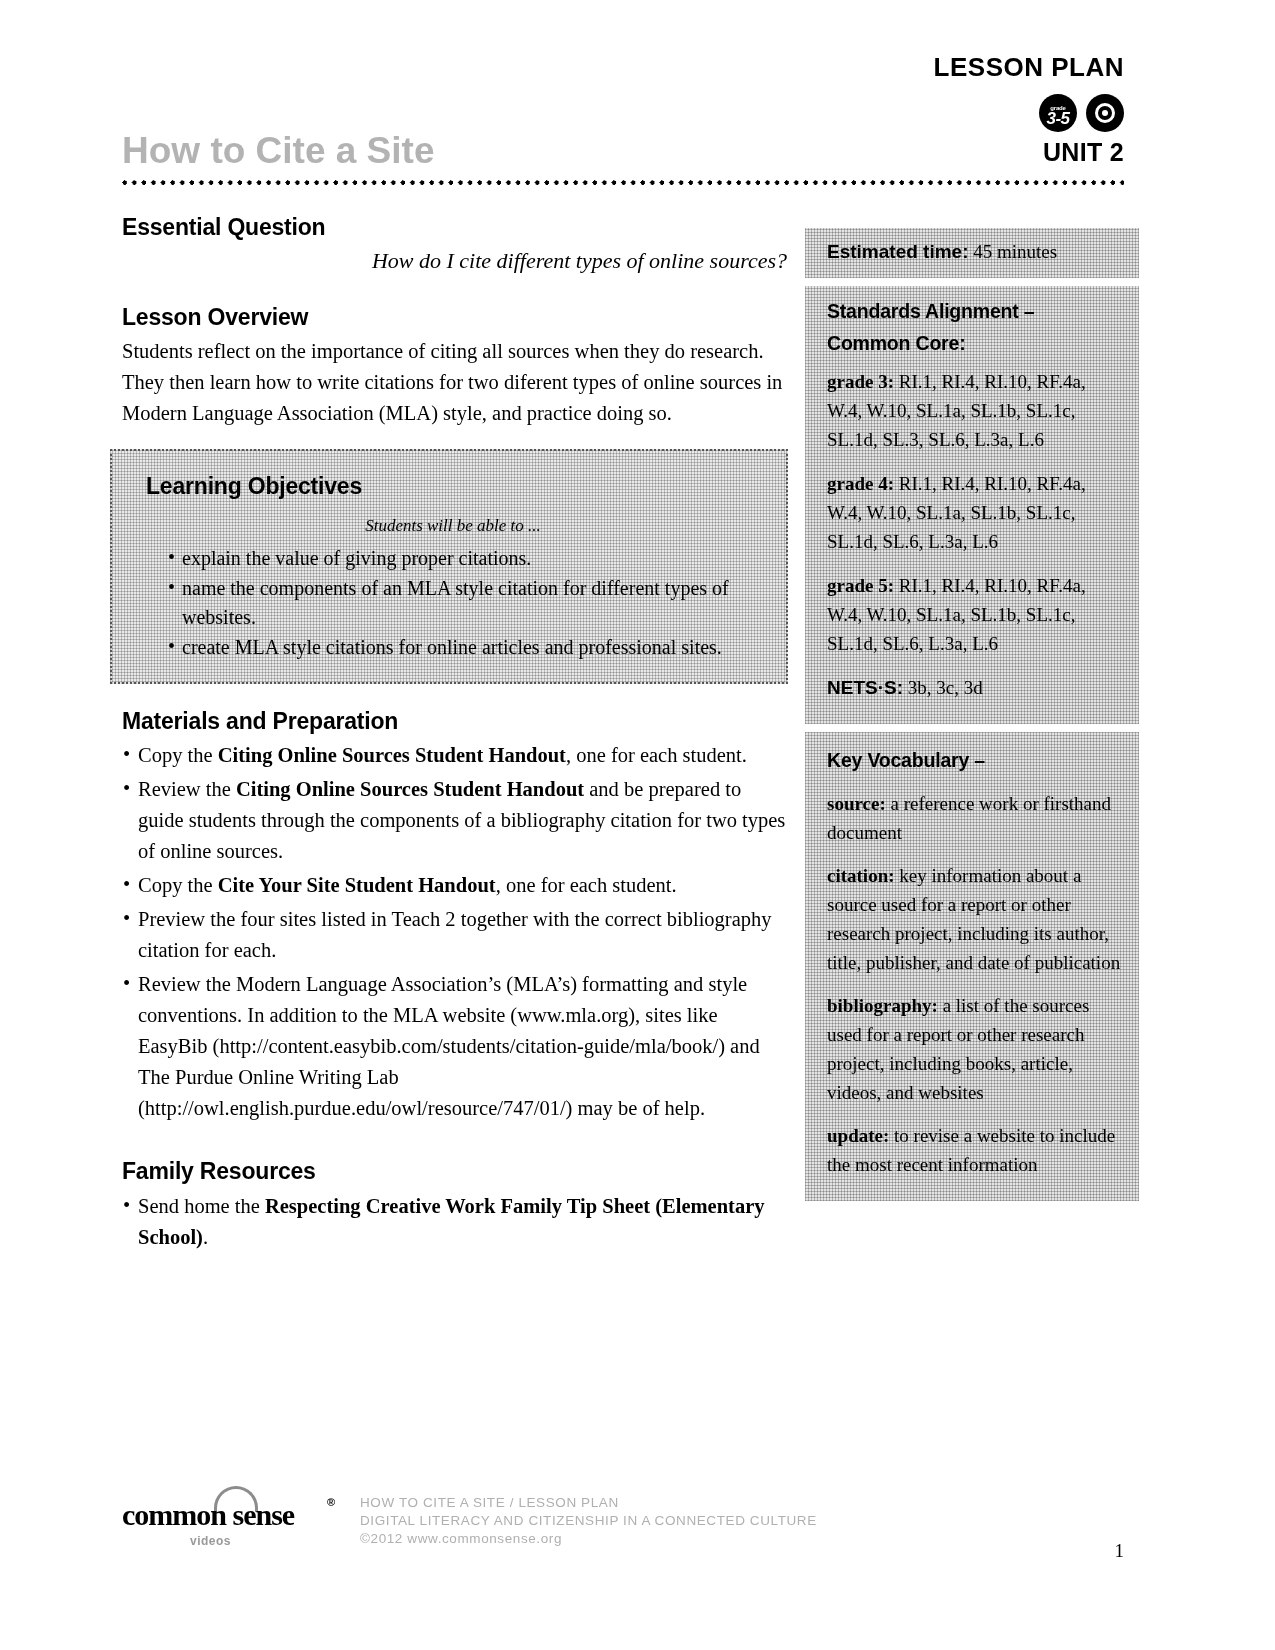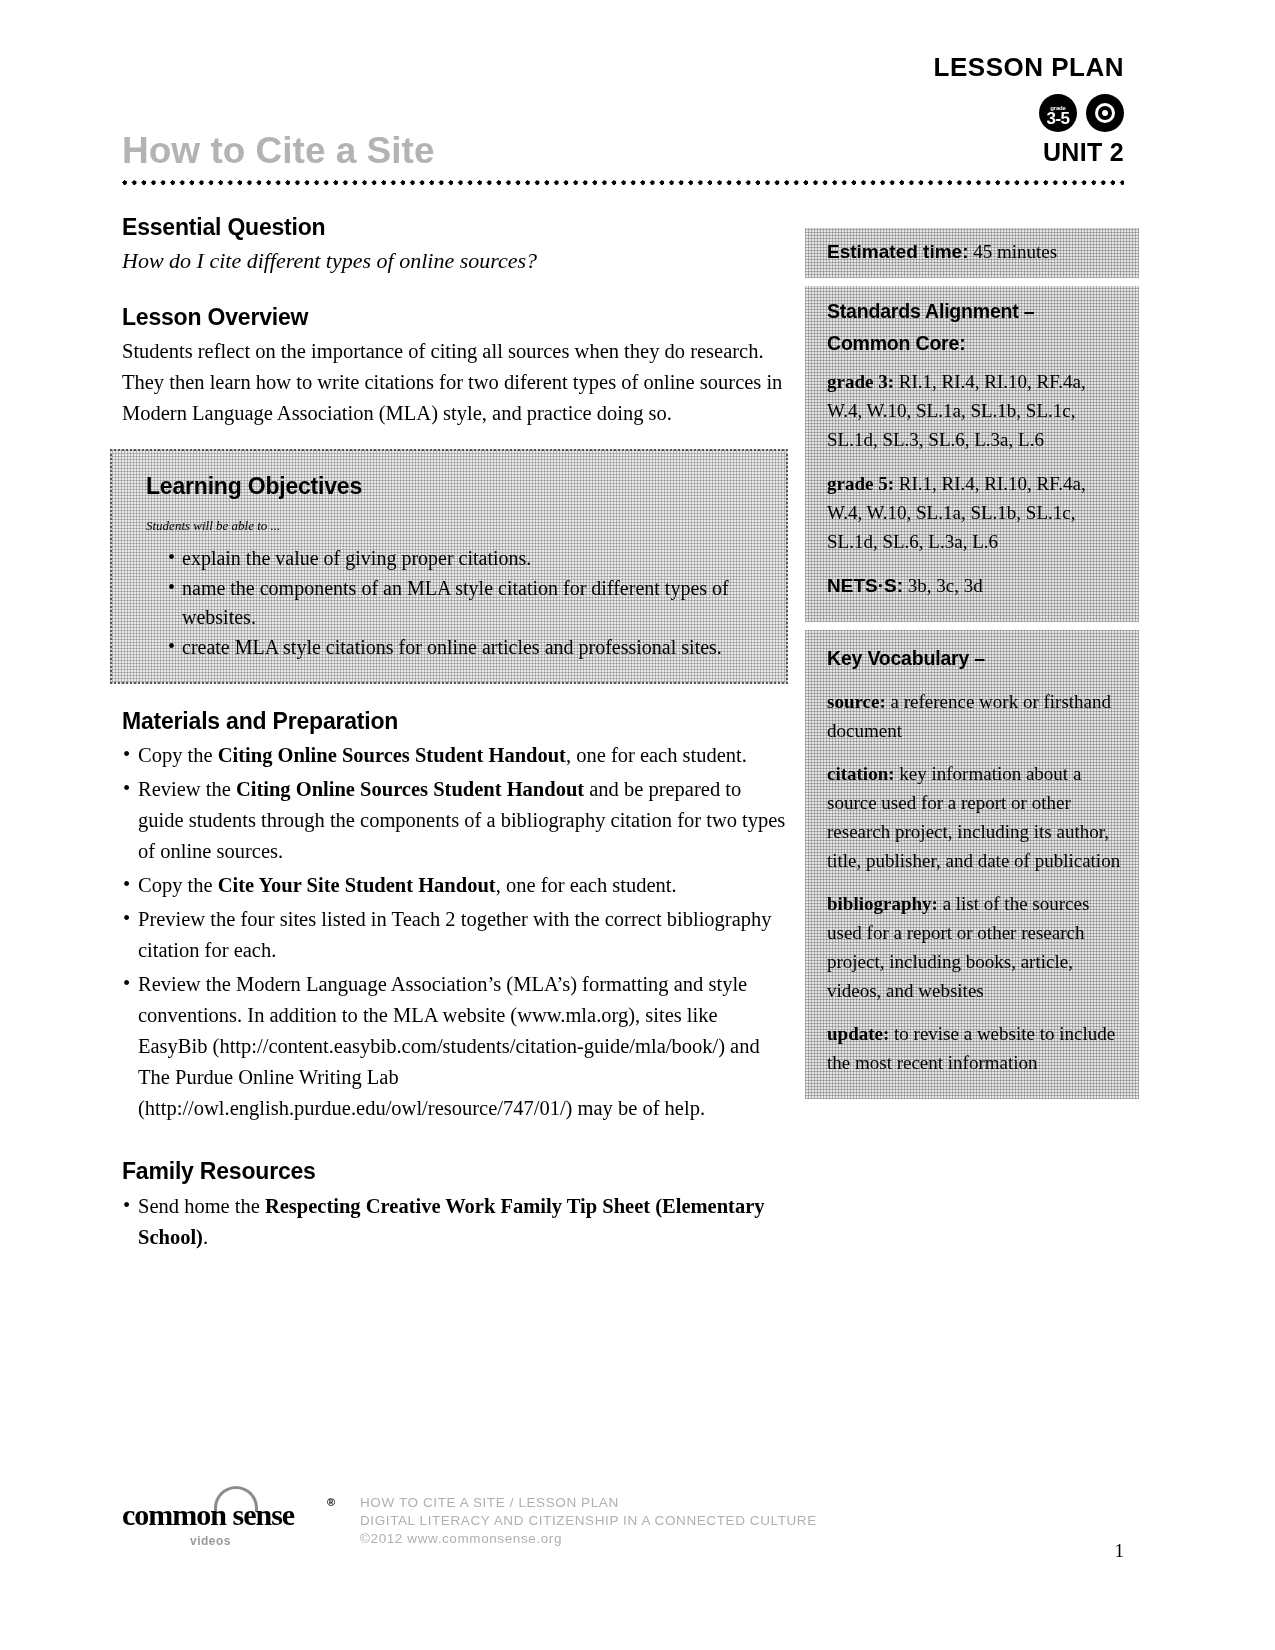--- a/index.html
+++ b/index.html
@@ -71,20 +71,21 @@
     letter-spacing: -0.2px;
     margin-bottom: 0px;
     margin-top: 5px;
   }
   .grade-badge .g-num {
     font-family: "Liberation Sans", sans-serif;
     font-size: 17px;
     font-weight: bold;
     letter-spacing: -0.5px;
     margin-top: -1px;
+    font-style: italic;
   }
   .unit-badge {
     width: 38px;
     height: 38px;
     border-radius: 50%;
     background: #000;
     display: flex;
     align-items: center;
     justify-content: center;
   }
@@ -153,42 +154,44 @@
     font-size: 20.5px;
     line-height: 31px;
     margin: 0;
     text-align: left;
   }
   p.eq {
     font-size: 22px;
     font-style: italic;
     line-height: 30px;
     margin: 0 0 28px 0;
+    text-align: right;
   }
   .overview { margin-bottom: 20px; margin-top: 16px; }
 
   
   .lo-box {
     position: relative;
     margin: 0 0 24px 0;
     padding: 22px 26px 20px 34px;
     background-color: #e9e9e9;
     background-image:
       repeating-linear-gradient(0deg, rgba(0,0,0,0.20) 0 1px, transparent 1px 3px),
       repeating-linear-gradient(90deg, rgba(0,0,0,0.20) 0 1px, transparent 1px 3px);
     border: 2px dotted #555;
     width: 678px;
     margin-left: -12px;
   }
   .lo-box h2.sec { margin-bottom: 6px; }
   .lo-intro {
-    font-size: 13px;
+    font-size: 17px;
     font-style: italic;
     margin: 11px 0 4px 0;
     line-height: 29px;
+    text-align: center;
   }
   ul.lo-list {
     list-style: none;
     margin: 0;
     padding: 0 0 0 22px;
   }
   ul.lo-list li {
     font-size: 20px;
     line-height: 29.5px;
     position: relative;
@@ -459,20 +462,24 @@
 
     <div class="side-box shade std">
       <h3 class="side-h">Standards Alignment –</h3>
       <div class="std-sub">Common Core:</div>
 
       <p class="grade-block">
         <b>grade 3:</b>
         <span>RI.1, RI.4, RI.10, RF.4a, W.4, W.10, SL.1a, SL.1b, SL.1c, SL.1d, SL.3, SL.6, L.3a, L.6</span>
       </p>
       <p class="grade-block">
+        <b>grade 4:</b>
+        <span>RI.1, RI.4, RI.10, RF.4a, W.4, W.10, SL.1a, SL.1b, SL.1c, SL.1d, SL.6, L.3a, L.6</span>
+      </p>
+      <p class="grade-block">
         <b>grade 5:</b>
         <span>RI.1, RI.4, RI.10, RF.4a, W.4, W.10, SL.1a, SL.1b, SL.1c, SL.1d, SL.6, L.3a, L.6</span>
       </p>
 
       <p class="nets">
         <span class="lbl">NETS·S:</span>
         <span>3b, 3c, 3d</span>
       </p>
     </div>
 

